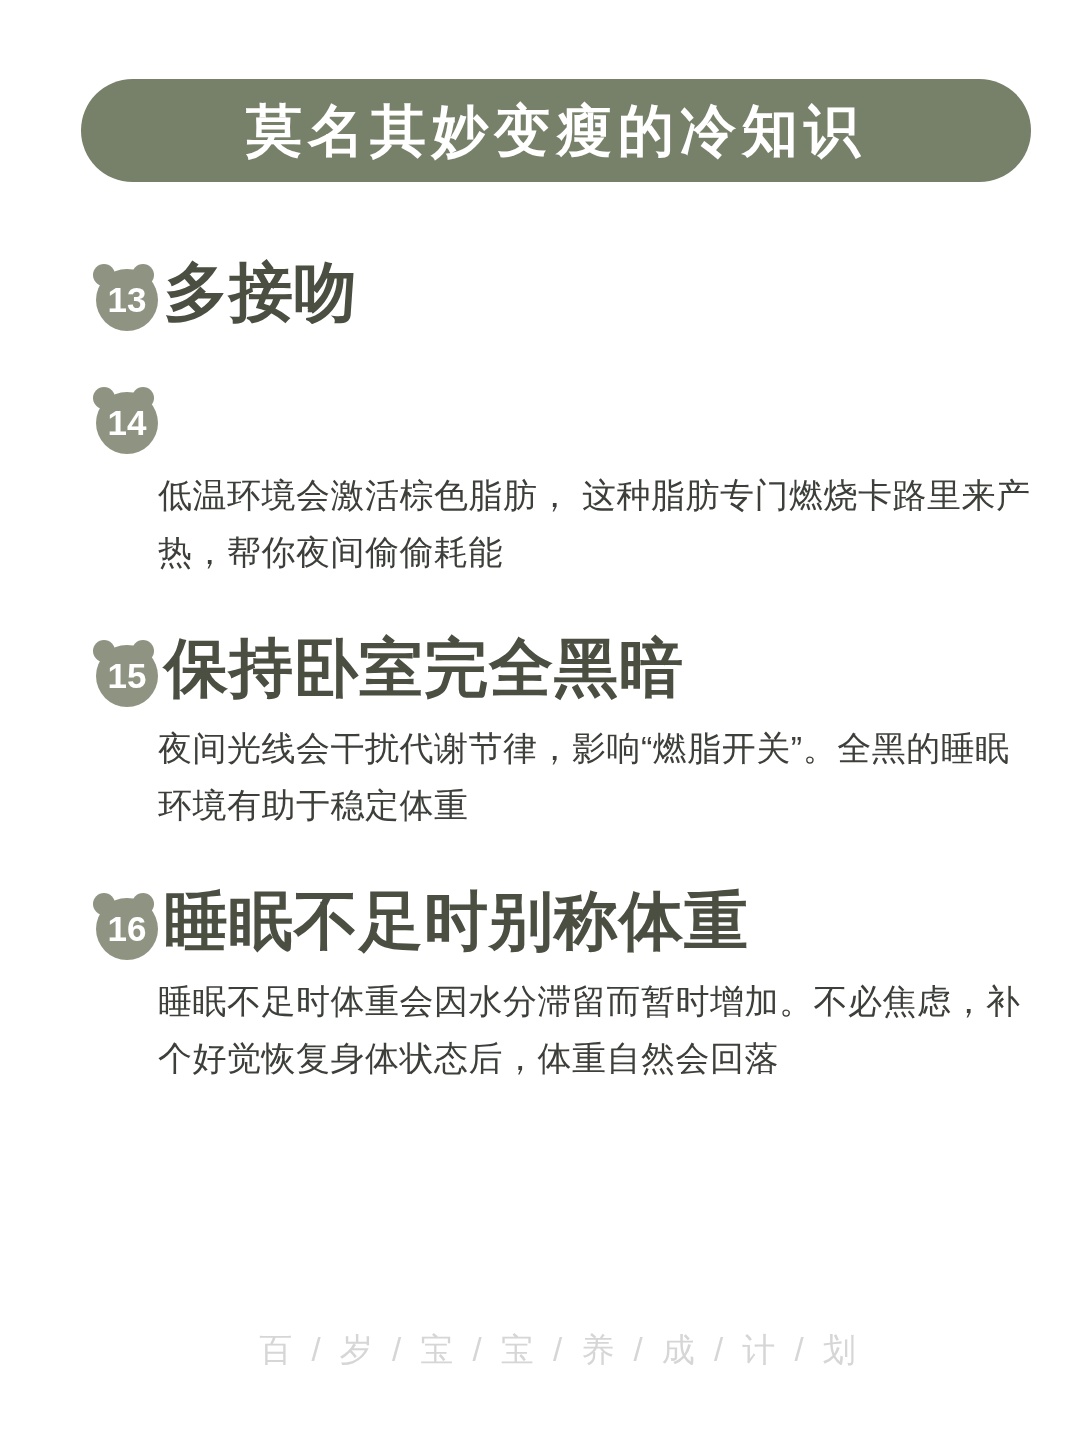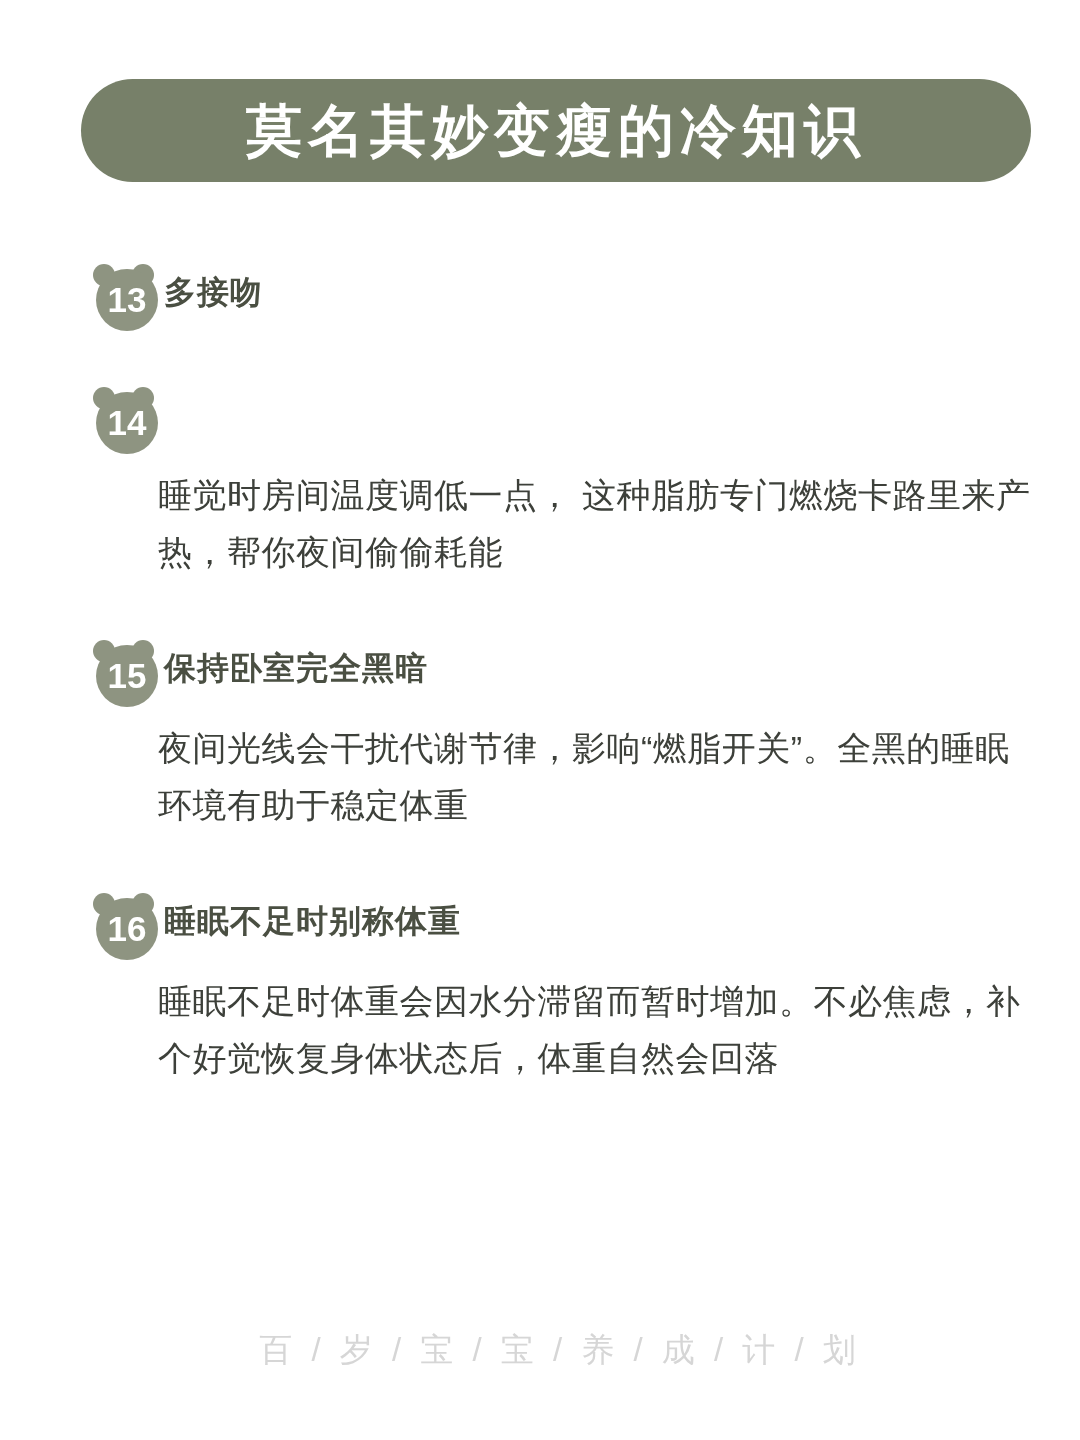--- a/index.html
+++ b/index.html
@@ -81,21 +81,21 @@
     background: var(--badge-bg);
     display: flex;
     align-items: center;
     justify-content: center;
     color: #ffffff;
     font-size: 35px;
     font-weight: 700;
   }
   .item-heading {
     color: var(--heading-text);
-    font-size: 32px;
+    font-size: 64px;
     font-weight: 700;
     letter-spacing: 1px;
     line-height: 1;
     padding-bottom: 4px;
   }
   .item-body {
     margin-left: 75px;
     margin-top: 16px;
     width: 884px;
     color: var(--body-text);
@@ -138,21 +138,21 @@
     </section>
 
     <section class="item">
       <div class="item-header">
         <div class="badge">
           <span class="ear ear-left"></span>
           <span class="ear ear-right"></span>
           <span class="badge-head">14</span>
         </div>
       </div>
-      <p class="item-body">睡觉时房间温度调低一点， 这种脂肪专门燃烧卡路里来产热，帮你夜间偷偷耗能</p>
+      <p class="item-body">低温环境会激活棕色脂肪， 这种脂肪专门燃烧卡路里来产热，帮你夜间偷偷耗能</p>
     </section>
 
     <section class="item">
       <div class="item-header">
         <div class="badge">
           <span class="ear ear-left"></span>
           <span class="ear ear-right"></span>
           <span class="badge-head">15</span>
         </div>
         <h2 class="item-heading">保持卧室完全黑暗</h2>

